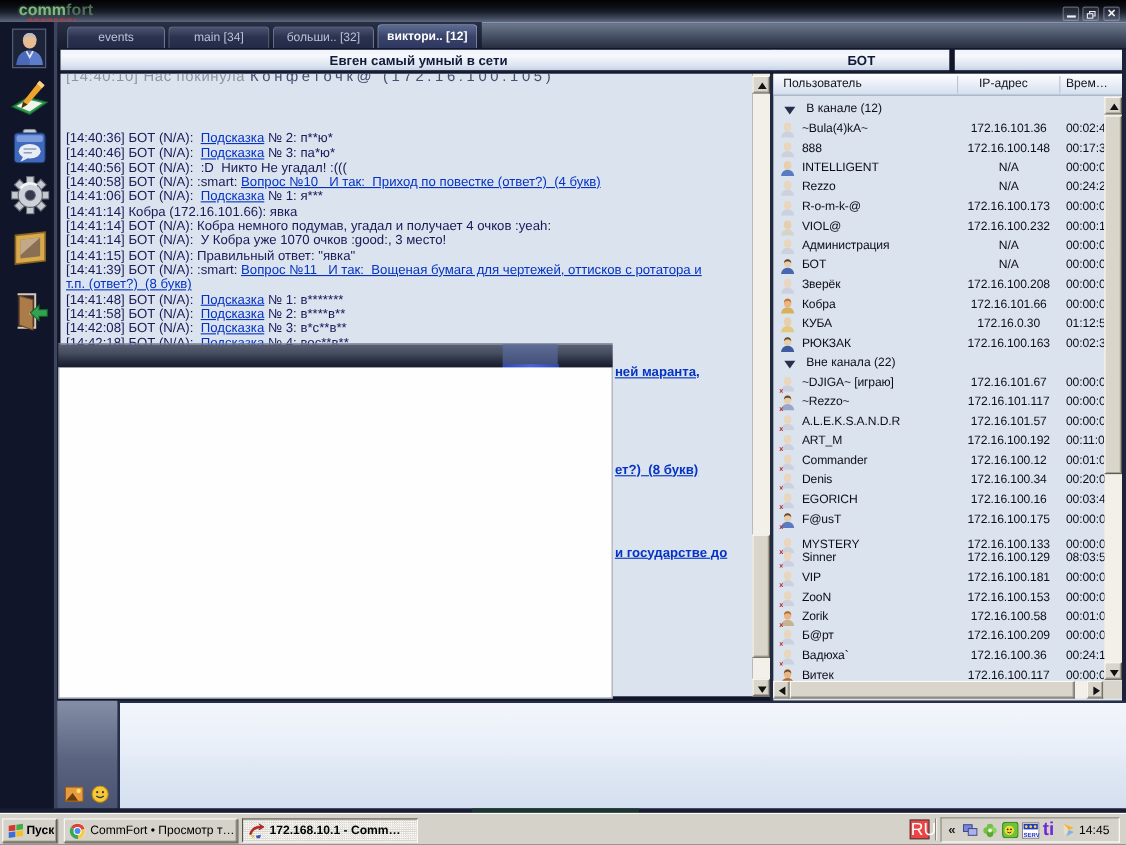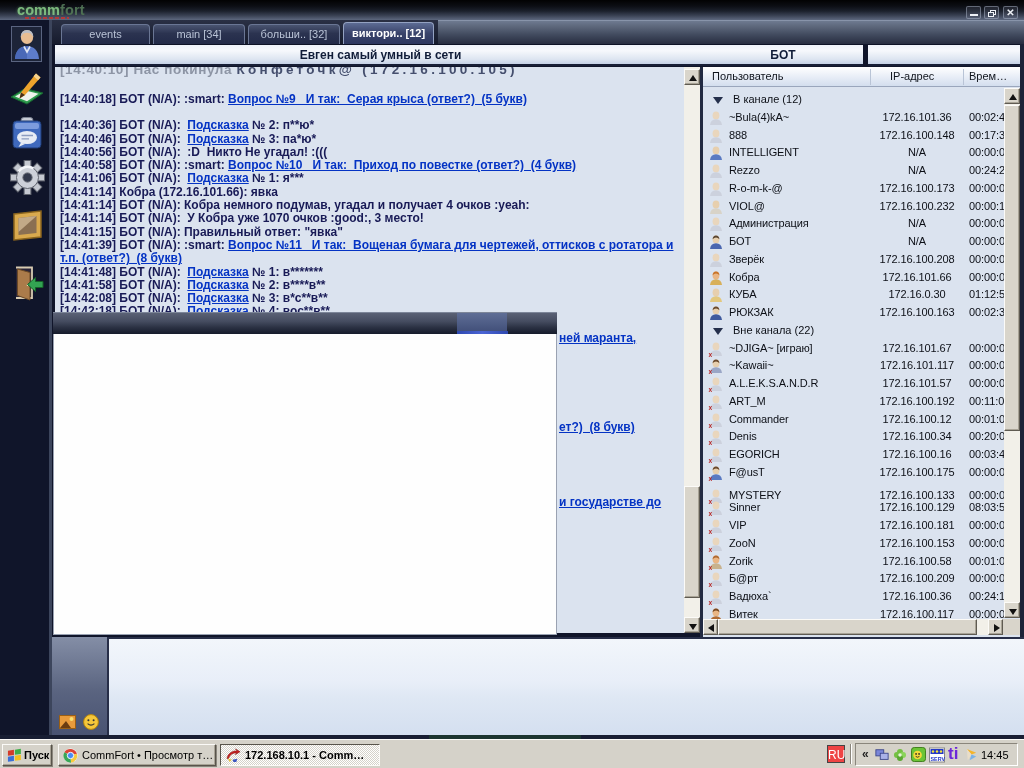--- a/index.html
+++ b/index.html
@@ -32,21 +32,21 @@
  background:linear-gradient(#eef2fa 0%,#f6f8fc 30%,#dde5f1 75%,#c5d1e6 100%);
  color:#101c38;font-size:12px;font-weight:bold;text-align:center;line-height:20px;}
 #bot2{left:868px;top:44px;width:156px;height:22px;border-top:1px solid #0d1226;border-bottom:2px solid #171e36;
  background:linear-gradient(#eef2fa 0%,#f6f8fc 30%,#dde5f1 75%,#c5d1e6 100%);}
 
 #side{left:0;top:20px;width:52px;height:718px;background:#10152a;border-right:3px solid #3c455c;}
 #avbox{left:11px;top:26px;width:31px;height:36px;background:#1d2438;border:1px solid #5a6480;}
 .sic{left:10px;width:34px;height:34px;}
 
 #chat{left:55px;top:67px;width:629px;height:566px;background:#dbe3ef;overflow:hidden;}
-.cl{left:5px;white-space:pre;font-size:12px;font-weight:bold;color:#181a56;line-height:13.3px;letter-spacing:0;}
+.cl{left:5px;white-space:pre;font-size:12px;font-weight:normal;color:#181a56;line-height:13.3px;letter-spacing:0;}
 .cl .lk,.frag{color:#0433c4;text-decoration:underline;}
 .frag{white-space:pre;font-size:12px;font-weight:bold;line-height:13.3px;}
 .cl .gr{color:#8d95a5;letter-spacing:0.6px;}
 .cl .gn{color:#454f6e;letter-spacing:3.3px;}
 
 .sbtrack{background:#f2f0e9;}
 .sbtn,.sthumb{background:#d9d5cb;border-top:1px solid #fcfbf8;border-left:1px solid #fcfbf8;
  border-right:1px solid #5f5b52;border-bottom:1px solid #5f5b52;box-shadow:inset -1px -1px 0 #a8a396;}
 .arr{border-style:solid;}
 
@@ -76,21 +76,21 @@
 #winbot{left:0;top:735px;width:1024px;height:4px;background:#181e33;}
 #winbotg{left:429px;top:735px;width:152px;height:4px;background:#1c3530;}
 
 #task{left:0;top:739px;width:1024px;height:29px;background:#d5d2c9;border-top:1px solid #fdfcfa;}
 .tbtn{top:4px;height:22px;background:#d5d2c9;border-top:1px solid #fbfaf7;border-left:1px solid #fbfaf7;
  border-right:1px solid #58544b;border-bottom:1px solid #58544b;box-shadow:inset -1px -1px 0 #a8a396,1px 1px 0 #8a867c;
  font-size:11px;font-weight:bold;color:#000;}
 .tbtn.press{border-top:1px solid #58544b;border-left:1px solid #58544b;border-right:1px solid #fbfaf7;
  border-bottom:1px solid #fbfaf7;box-shadow:none;
  background:repeating-conic-gradient(#ffffff 0% 25%,#d5d2c9 0% 50%) 0 0/2px 2px;}
-#ru{left:827px;top:5px;width:18px;height:18px;background:#ef4444;color:#fff;font-size:12px;
+#ru{left:827px;top:5px;width:18px;height:18px;background:#ef4444;color:#fff;font-size:16px;
  text-align:left;line-height:18px;border:1px solid #444;}
 #tray{left:855px;top:3px;width:163px;height:23px;border:1px solid #8a867c;border-bottom-color:#fff;border-right-color:#fff;
  background:#d5d2c9;}
 #clock{left:981px;top:9px;font-size:11px;color:#000;}
 </style></head>
 <body>
 <div id="scr">
  <div id="title"></div>
  <div id="logo"><span class="c1">comm</span><span class="c2">fort</span></div>
  <div id="reddots"></div>
@@ -159,21 +159,20 @@
   <path d="M6.5 10 L24.5 8 L6.5 24 Z" fill="#c2a988"></path>
  </svg>
  <svg class="sic" style="left:13px;top:266px;width:31px;height:35px;" viewBox="0 0 31 35">
   <path d="M3 1.5 H19 V32 H3" fill="#2a2438" stroke="#d8cbb2" stroke-width="1.8"></path>
   <path d="M4.5 3 L17 6.5 L17 34 L4.5 29.5 Z" fill="#ab7b4a" stroke="#6b4a26" stroke-width="1"></path>
   <circle cx="14.8" cy="19" r="1.1" fill="#f0e0c0"></circle>
   <path d="M30 15.5 L22.5 15.5 L22.5 11.5 L14.5 18.5 L22.5 25.5 L22.5 21.5 L30 21.5 Z" fill="#33a352" stroke="#156328" stroke-width="1"></path>
  </svg>
  <div id="chat">
   <div class="cl" style="top:-4px;font-size:13.5px;"><span class="gr">[14:40:10] Нас покинула </span><span class="gn">Конфеточк@ (172.16.100.105)</span></div>
-  <div class="cl" style="top:25.6px">[14:40:18] БОТ (N/A): :smart: <span class="lk">Вопрос №9   И так:  Серая крыса (ответ?)  (5 букв)</span></div>
   <div class="cl" style="top:52.2px">[14:40:36] БОТ (N/A):  <span class="lk">Подсказка</span> № 2: п**ю*</div>
   <div class="cl" style="top:65.5px">[14:40:46] БОТ (N/A):  <span class="lk">Подсказка</span> № 3: па*ю*</div>
   <div class="cl" style="top:78.8px">[14:40:56] БОТ (N/A):  :D  Никто Не угадал! :(((</div>
   <div class="cl" style="top:92.1px">[14:40:58] БОТ (N/A): :smart: <span class="lk">Вопрос №10   И так:  Приход по повестке (ответ?)  (4 букв)</span></div>
   <div class="cl" style="top:105.4px">[14:41:06] БОТ (N/A):  <span class="lk">Подсказка</span> № 1: я***</div>
   <div class="cl" style="top:118.7px">[14:41:14] Кобра (172.16.101.66): явка</div>
   <div class="cl" style="top:132.0px">[14:41:14] БОТ (N/A): Кобра немного подумав, угадал и получает 4 очков :yeah:</div>
   <div class="cl" style="top:145.3px">[14:41:14] БОТ (N/A):  У Кобра уже 1070 очков :good:, 3 место!</div>
   <div class="cl" style="top:158.6px">[14:41:15] БОТ (N/A): Правильный ответ: "явка"</div>
   <div class="cl" style="top:171.9px">[14:41:39] БОТ (N/A): :smart: <span class="lk">Вопрос №11   И так:  Вощеная бумага для чертежей, оттисков с ротатора и</span></div>
@@ -333,21 +332,21 @@
         <span class="ip">172.16.101.67</span>
         <span class="tm">00:00:05</span>
       </div>
   <div class="urow" style="top:290.25px">
         <svg class="av" viewBox="0 0 16 16">
           <ellipse cx="8" cy="5.4" rx="3.4" ry="4" fill="#e7cfae"></ellipse>
           <path d="M4.6 5.2 Q5 1.6 8 1.6 Q11 1.6 11.4 5.2 L9.8 3.9 Q8 3.1 6.2 3.9 Z" fill="#6a4a2e"></path>
           <path d="M2 15 Q2.6 9.6 8 9.3 Q13.4 9.6 14 15 Z" fill="#9aa6c6"></path>
           <text x="0.5" y="16" font-size="6.5" font-weight="bold" fill="#b82828">x</text>
         </svg>
-        <span class="nm">~Kawaii~</span>
+        <span class="nm">~Rezzo~</span>
         <span class="ip">172.16.101.117</span>
         <span class="tm">00:00:03</span>
       </div>
   <div class="urow" style="top:308.00px">
         <svg class="av" viewBox="0 0 16 16">
           <ellipse cx="8" cy="5.4" rx="3.4" ry="4" fill="#e9d6bd"></ellipse>
           <path d="M2 15 Q2.6 9.6 8 9.3 Q13.4 9.6 14 15 Z" fill="#ccd1dd"></path>
           <text x="0.5" y="16" font-size="6.5" font-weight="bold" fill="#b82828">x</text>
         </svg>
         <span class="nm">A.L.E.K.S.A.N.D.R</span>

